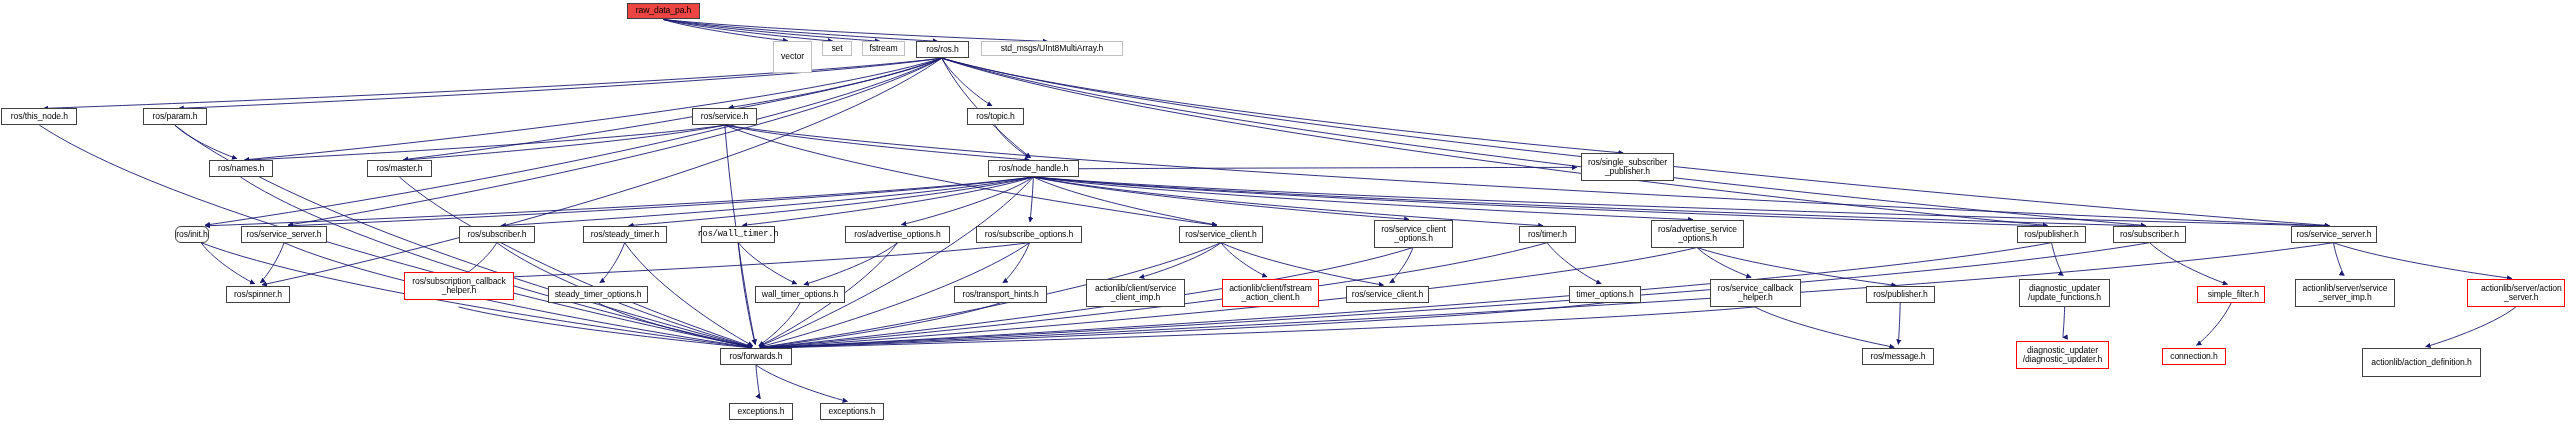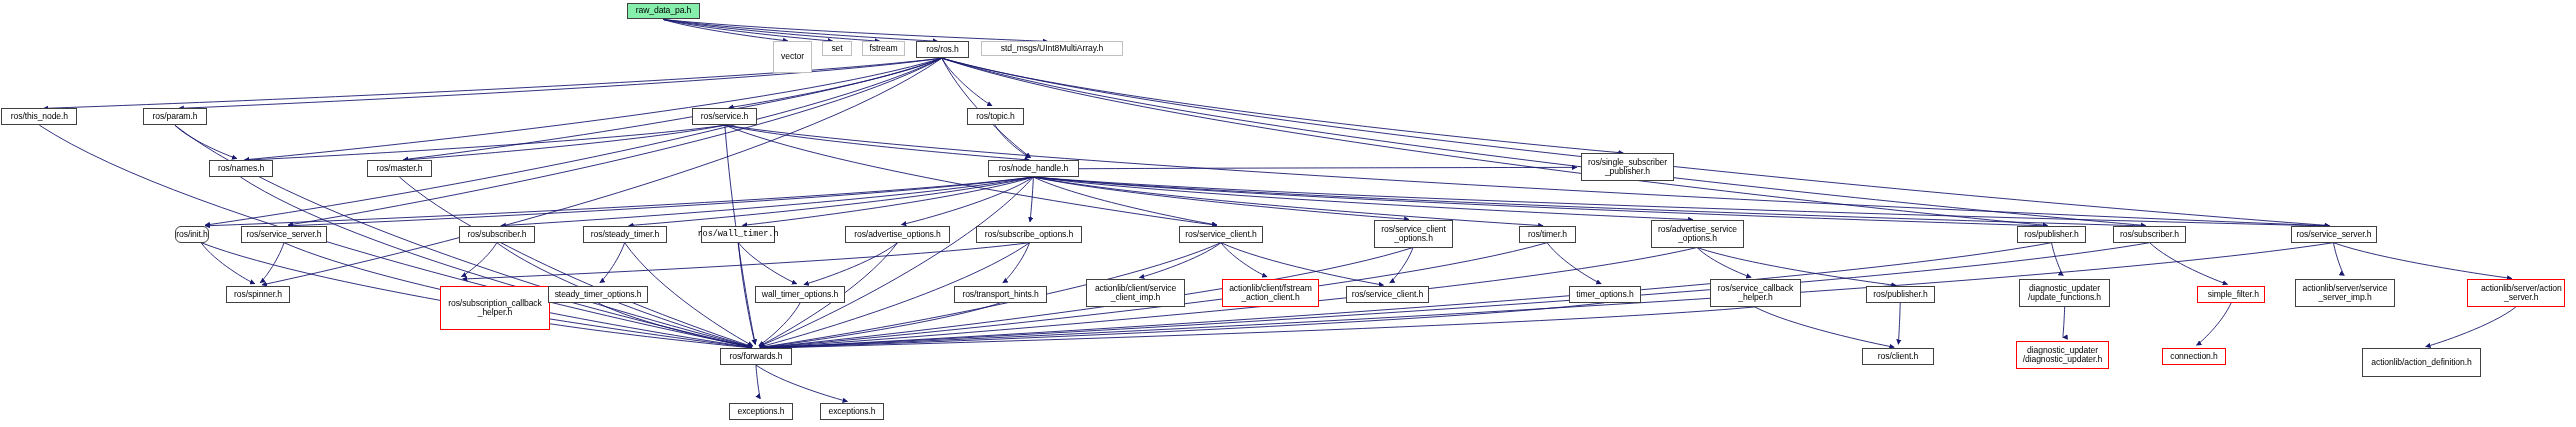--- a/index.html
+++ b/index.html
@@ -33,21 +33,21 @@
     background: #ffffff;
     border: 0.7px solid #404040;
     color: #000000;
     font-size: 8.6px;
     line-height: 9.3px;
     letter-spacing: -0.1px;
     white-space: pre-line;
     padding: 0 1.4px;
   }
   .node.root {
-    background: #86efac;
+    background: #ef4444;
     border-color: #404040;
   }
   .node.plain {
     border-color: #c0c0c0;
   }
   .node.redborder {
     border-color: #ff0000;
   }
 </style>
 </head>
@@ -182,21 +182,21 @@
       <div class="node" style="left: 1179px; top: 226px; width: 84px; height: 16.6px;">ros/service_client.h</div>
       <div class="node" style="left: 1374px; top: 220px; width: 79px; height: 28px;">ros/service_client
 _options.h</div>
       <div class="node" style="left: 1519px; top: 226px; width: 57px; height: 16.6px;">ros/timer.h</div>
       <div class="node" style="left: 1651px; top: 220px; width: 93px; height: 28px;">ros/advertise_service
 _options.h</div>
       <div class="node" style="left: 2017px; top: 226px; width: 69px; height: 16.6px;">ros/publisher.h</div>
       <div class="node" style="left: 2113px; top: 226px; width: 73px; height: 16.6px;">ros/subscriber.h</div>
       <div class="node" style="left: 2291px; top: 226px; width: 86px; height: 16.6px;">ros/service_server.h</div>
       <div class="node" style="left: 226px; top: 286px; width: 64px; height: 16.6px;">ros/spinner.h</div>
-      <div class="node redborder" style="left: 404px; top: 286px; width: 110px; height: 44px; margin-left: 36px;">ros/subscription_callback
+      <div class="node redborder" style="left: 404px; top: 272px; width: 110px; height: 28px;">ros/subscription_callback
 _helper.h</div>
       <div class="node" style="left: 548px; top: 286px; width: 100px; height: 16.6px;">steady_timer_options.h</div>
       <div class="node" style="left: 755px; top: 286px; width: 90px; height: 16.6px;">wall_timer_options.h</div>
       <div class="node" style="left: 954px; top: 286px; width: 93px; height: 16.6px;">ros/transport_hints.h</div>
       <div class="node" style="left: 1086px; top: 279px; width: 99px; height: 28px;">actionlib/client/service
 _client_imp.h</div>
       <div class="node redborder" style="left: 1222px; top: 279px; width: 97px; height: 28px;">actionlib/client/fstream
 _action_client.h</div>
       <div class="node" style="left: 1346px; top: 286px; width: 83px; height: 16.6px;">ros/service_client.h</div>
       <div class="node" style="left: 1569px; top: 286px; width: 72px; height: 16.6px;">timer_options.h</div>
@@ -204,21 +204,21 @@
 _helper.h</div>
       <div class="node" style="left: 1866px; top: 286px; width: 69px; height: 16.6px;">ros/publisher.h</div>
       <div class="node" style="left: 2019px; top: 279px; width: 91px; height: 28px;">diagnostic_updater
 /update_functions.h</div>
       <div class="node redborder" style="left: 2197px; top: 286px; width: 68px; height: 16.6px; padding-left: 6px;">simple_filter.h</div>
       <div class="node" style="left: 2295px; top: 279px; width: 100px; height: 28px;">actionlib/server/service
 _server_imp.h</div>
       <div class="node redborder" style="left: 2467px; top: 279px; width: 98px; height: 28px; padding-left: 12px;">actionlib/server/action
 _server.h</div>
       <div class="node" style="left: 720px; top: 348px; width: 72px; height: 16.6px;">ros/forwards.h</div>
-      <div class="node" style="left: 1862px; top: 348px; width: 72px; height: 16.6px;">ros/client.h</div>
+      <div class="node" style="left: 1862px; top: 348px; width: 72px; height: 16.6px;">ros/message.h</div>
       <div class="node redborder" style="left: 2016px; top: 341px; width: 93px; height: 28px;">diagnostic_updater
 /diagnostic_updater.h</div>
       <div class="node redborder" style="left: 2162px; top: 348px; width: 64px; height: 16.6px;">connection.h</div>
       <div class="node" style="left: 2362px; top: 348px; width: 119px; height: 29px;">actionlib/action_definition.h</div>
       <div class="node" style="left: 729px; top: 403px; width: 64px; height: 16.6px;">exceptions.h</div>
       <div class="node" style="left: 820px; top: 403px; width: 64px; height: 16.6px;">exceptions.h</div>
     </div>
 </div>
 
 

